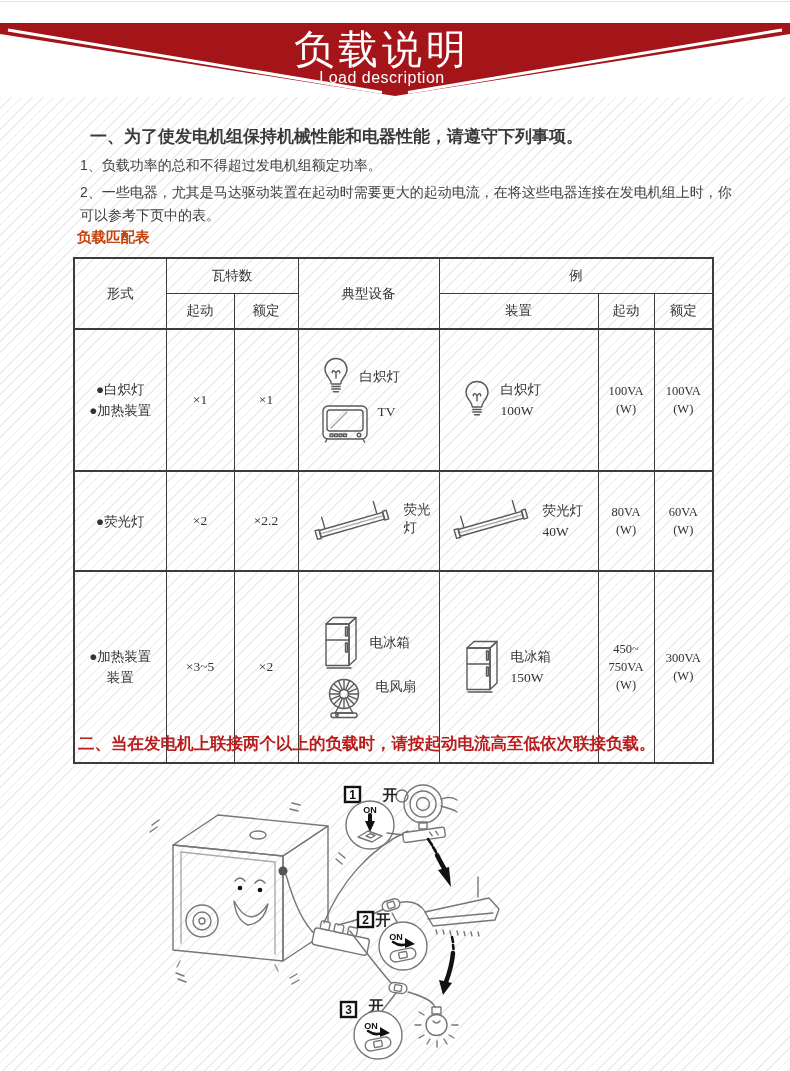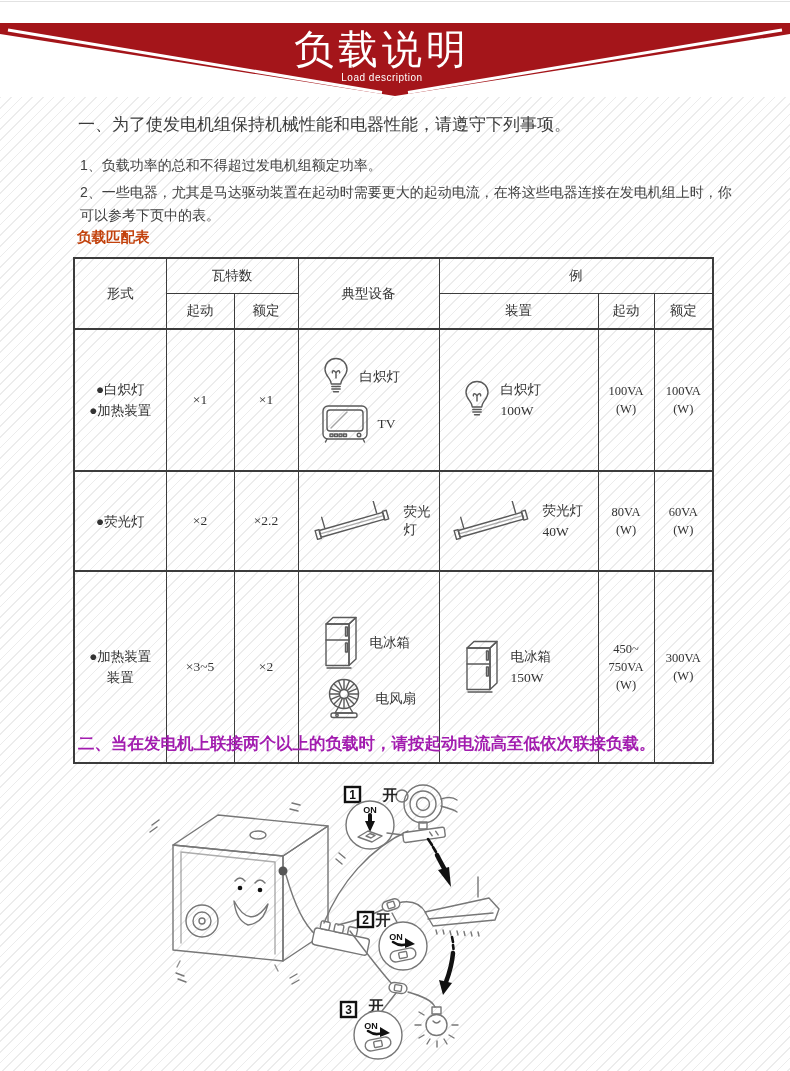--- a/index.html
+++ b/index.html
@@ -6,44 +6,44 @@
   .page{position:relative;width:790px;height:1071px;background:#fff;overflow:hidden;
         font-family:"Liberation Sans","DejaVu Sans",sans-serif;color:#3d3d3d;}
   .top-rule{position:absolute;top:1px;left:0;width:100%;height:1px;background:#e2e2e2;}
   .hatch{position:absolute;left:0;top:97px;width:790px;height:974px;
          background:repeating-linear-gradient(135deg, rgba(0,0,0,0.075) 0px, rgba(0,0,0,0.075) 1.2px, transparent 1.2px, transparent 7.5px);}
   
   .banner{position:absolute;left:0;top:0;width:790px;height:100px;}
   .banner svg{position:absolute;left:0;top:0;}
   .banner-text{position:absolute;left:0;top:0;width:764px;text-align:center;color:#fff;}
   .banner-title{margin-top:27px;font-size:40px;letter-spacing:4px;font-weight:500;line-height:44px;}
-  .banner-sub{font-size:10px;letter-spacing:0.5px;line-height:13px;}
+  .banner-sub{font-size:16px;letter-spacing:0.5px;line-height:13px;}
   
   .content{position:absolute;left:0;top:97px;width:790px;height:974px;}
-  .sec1{position:absolute;left:78px;top:16px;width:680px;font-size:17px;font-weight:normal;color:#3a3a3a;margin:0;}
+  .sec1{position:absolute;left:78px;top:16px;width:680px;font-size:17px;font-weight:bold;color:#3a3a3a;margin:12px;}
   .paras{position:absolute;left:76px;top:53px;width:668px;font-size:14px;line-height:23px;color:#404040;}
   .paras p{margin:4px;}
   .tbl-title{position:absolute;left:77px;top:131px;font-size:14.5px;font-weight:bold;color:#c2410c;}
   
   table.ltable{position:absolute;left:73px;top:160px;border-collapse:collapse;table-layout:fixed;
                border:2px solid #3c3c3c;font-size:13.5px;color:#333;}
   table.ltable td{border:1px solid #3c3c3c;text-align:center;vertical-align:middle;padding:6px;font-family:Liberation Serif, serif;}
   tr.hrow td{height:22px;font-size:13.5px;}
   tr.drow td{border-top-width:2px;}
   td.form{text-align:left;padding-left:8px;line-height:21px;}
   .r1 td{height:128px;} .r2 td{height:86px;} .r3 td{height:178px;}
   .dev{display:flex;align-items:center;gap:9px;padding-left:16px;text-align:left;}
-  .dev.bottom{align-items:center;}
+  .dev.bottom{align-items:flex-start;}
   .dev + .dev{margin-top:6px;}
   .lbl2{display:flex;flex-direction:column;line-height:21px;text-align:left;}
   td.small{font-size:12.5px;line-height:18px;}
   .icon{flex:0 0 auto;}
   .icon path,.icon rect,.icon circle,.icon line,.icon polygon{stroke:#5a5a5a;fill:none;stroke-width:1.4;stroke-linecap:round;stroke-linejoin:round;}
   
-  .sec2{position:absolute;left:78px;top:636px;width:690px;font-size:16.5px;font-weight:bold;color:#a21caf;margin:0;}
+  .sec2{position:absolute;left:78px;top:636px;width:690px;font-size:16.5px;font-weight:bold;color:#b91c1c;margin:0;}
   .illo{position:absolute;left:140px;top:676px;}
   .ln{stroke:#777;fill:none;stroke-width:1.4;stroke-linecap:round;stroke-linejoin:round;}
   .lnf{stroke:#777;fill:#fff;stroke-width:1.4;stroke-linejoin:round;}
   .blk{fill:#111;stroke:none;}
   .blkln{stroke:#111;fill:none;stroke-linecap:round;}
   .numbox{fill:#fff;stroke:#111;stroke-width:2.4;}
   .numtxt{font-size:12px;font-weight:bold;fill:#111;text-anchor:middle;}
   .kaitxt{font-size:15px;font-weight:bold;fill:#222;text-anchor:middle;}
   .ontxt{font-size:9px;font-weight:bold;fill:#111;text-anchor:middle;}
 </style>

